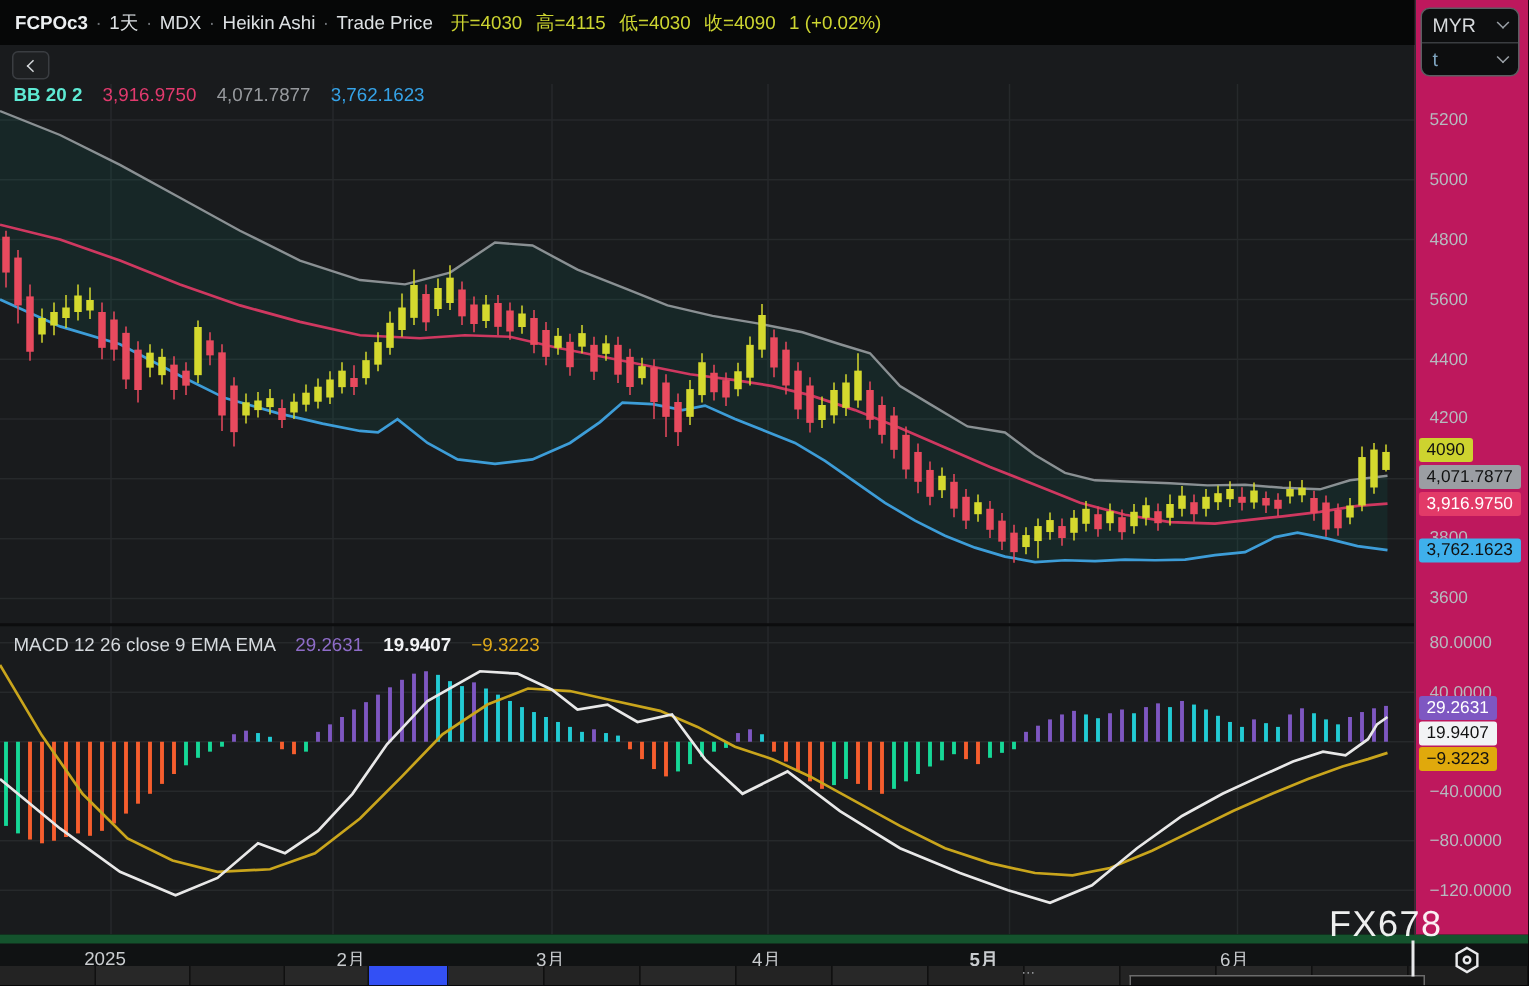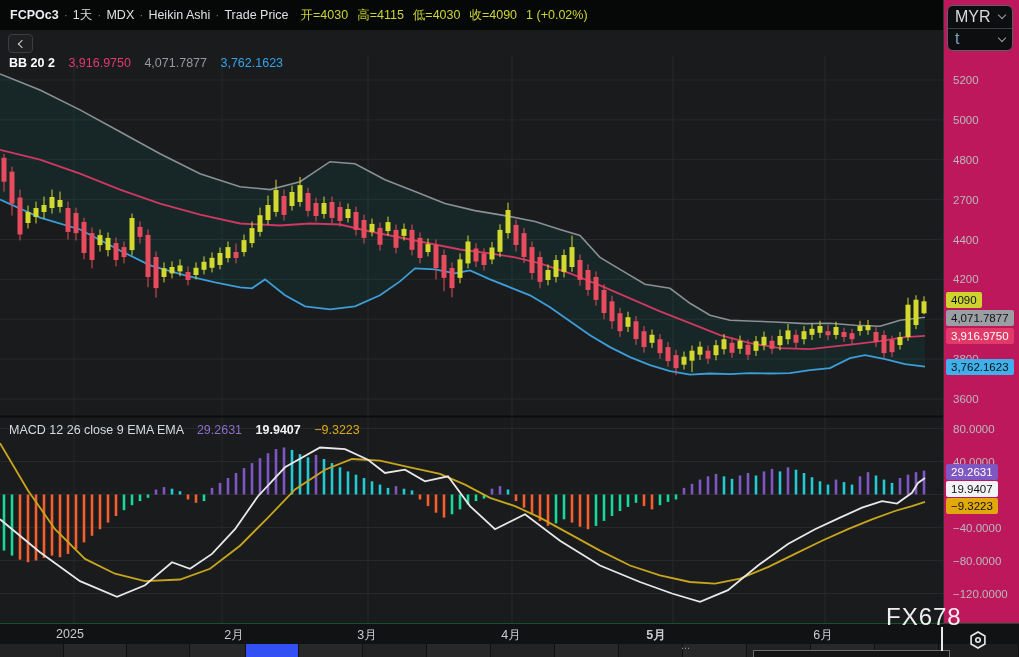--- a/index.html
+++ b/index.html
@@ -18,47 +18,47 @@
   .chart-area{position:absolute;left:0;top:30px;width:943px;height:593px;background:#191b1d;}
   .chart-area svg{position:absolute;left:0;top:0;}
   
   .back-btn{position:absolute;left:8px;top:34px;width:25px;height:19px;background:#1e2022;
             border:1px solid #3a3d41;border-radius:4px;display:flex;align-items:center;
             justify-content:center;z-index:7;cursor:pointer;}
   .chev-left{width:6px;height:6px;border-left:1.6px solid #d4d7da;border-bottom:1.6px solid #d4d7da;
              transform:rotate(45deg);margin-left:2px;}
   
   .legend{position:absolute;left:9px;font-size:12.5px;color:#d6dade;z-index:7;white-space:nowrap;cursor:pointer;}
-  .legend b{font-weight:bold;color:#ffffff;}
+  .legend b{font-weight:bold;color:#5eead4;}
   .bb-legend{top:56px;}
   .macd-legend{top:423px;}
   .v-pink{color:#e23a6e;margin-left:10px;}
   .v-gray{color:#96999d;margin-left:10px;}
   .v-blue{color:#35a3e8;margin-left:10px;}
   .v-purple{color:#8e6cc8;margin-left:10px;}
   .v-white{color:#f2f3f5;margin-left:10px;font-weight:bold;}
   .v-gold{color:#dfa91a;margin-left:10px;}
   
   .price-axis{position:absolute;left:943px;top:0;width:76px;height:623px;background:#be185d;
               border-left:1px solid #2e3236;z-index:5;cursor:ns-resize;}
   .tick{position:absolute;left:9px;transform:translateY(-50%);font-size:11.5px;color:#b6babf;}
   .badge{position:absolute;left:2px;transform:translateY(-50%);font-size:11.5px;line-height:16px;
          height:16px;padding:0 5px;border-radius:2px;white-space:nowrap;z-index:6;}
   
   .cur-panel{position:absolute;left:947px;top:5px;width:66px;height:46px;border:1px solid #5b5e62;
              border-radius:6px;background:#0d0e0f;z-index:8;display:flex;flex-direction:column;}
   .cur-row{flex:1;display:flex;align-items:center;justify-content:space-between;
-           padding:0 7px;font-size:16px;color:#d8dbde;cursor:pointer;}
+           padding:0 7px;font-size:13px;color:#d8dbde;cursor:pointer;}
   .cur-row+.cur-row{border-top:1px solid #3a3d41;}
   .unit-txt{color:#7fa5c0;}
   .chev-down{width:6px;height:6px;border-right:1.5px solid #9aa0a6;border-bottom:1.5px solid #9aa0a6;
              transform:rotate(45deg);margin-top:-3px;}
   
   .time-axis{position:absolute;left:0;top:623px;width:1019px;height:21px;background:#101213;
-             border-top:1px solid #14532d;z-index:4;cursor:ew-resize;}
+             border-top:6px solid #14532d;z-index:4;cursor:ew-resize;}
   .time-label{position:absolute;top:3px;transform:translateX(-50%);font-size:12.5px;color:#c9cccf;}
   
   .bottom-strip{position:absolute;left:0;top:644px;width:1019px;height:13px;background:#0d0d0d;z-index:4;}
   .strip-cell{position:absolute;top:0;height:13px;border-right:1px solid #101010;cursor:pointer;}
   .strip-box{position:absolute;left:753px;top:6px;width:197px;height:7px;background:#141414;
              border:1px solid #6b6b6b;border-bottom:none;z-index:5;}
   .strip-dots{position:absolute;left:681px;top:-1px;color:#96989b;font-size:9px;letter-spacing:1px;z-index:6;}
   .lastbar-tick{position:absolute;left:941px;top:627px;width:2px;height:24px;background:#e9eaec;z-index:7;}
   
   .watermark{position:absolute;left:886px;top:603px;font-size:24px;color:rgba(255,255,255,0.93);
@@ -486,21 +486,21 @@
     <span>12 26 close 9 EMA EMA</span>
     <span class="v-purple">29.2631</span>
     <span class="v-white">19.9407</span>
     <span class="v-gold">−9.3223</span>
   </div>
 
   <div class="price-axis" id="price-axis">
       <div class="tick" style="top: 80px;">5200</div>
       <div class="tick" style="top: 119.9px;">5000</div>
       <div class="tick" style="top: 159.8px;">4800</div>
-      <div class="tick" style="top: 199.6px;">2700</div>
+      <div class="tick" style="top: 199.6px;">5600</div>
       <div class="tick" style="top: 239.5px;">4400</div>
       <div class="tick" style="top: 279.4px;">4200</div>
       <div class="tick" style="top: 359.1px;">3800</div>
       <div class="tick" style="top: 399px;">3600</div>
       <div class="tick" style="top: 428.5px;">80.0000</div>
       <div class="tick" style="top: 461.5px;">40.0000</div>
       <div class="tick" style="top: 527.5px;">−40.0000</div>
       <div class="tick" style="top: 560.5px;">−80.0000</div>
       <div class="tick" style="top: 593.5px;">−120.0000</div>
       <div class="badge" style="top: 300px; background: rgb(205, 211, 47); color: rgb(17, 17, 17);">4090</div>

